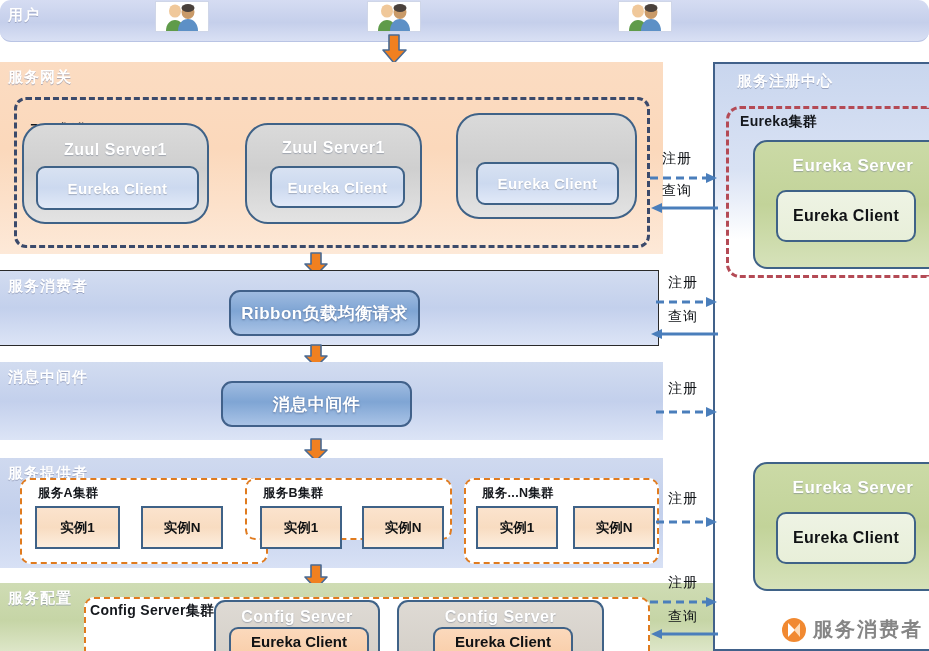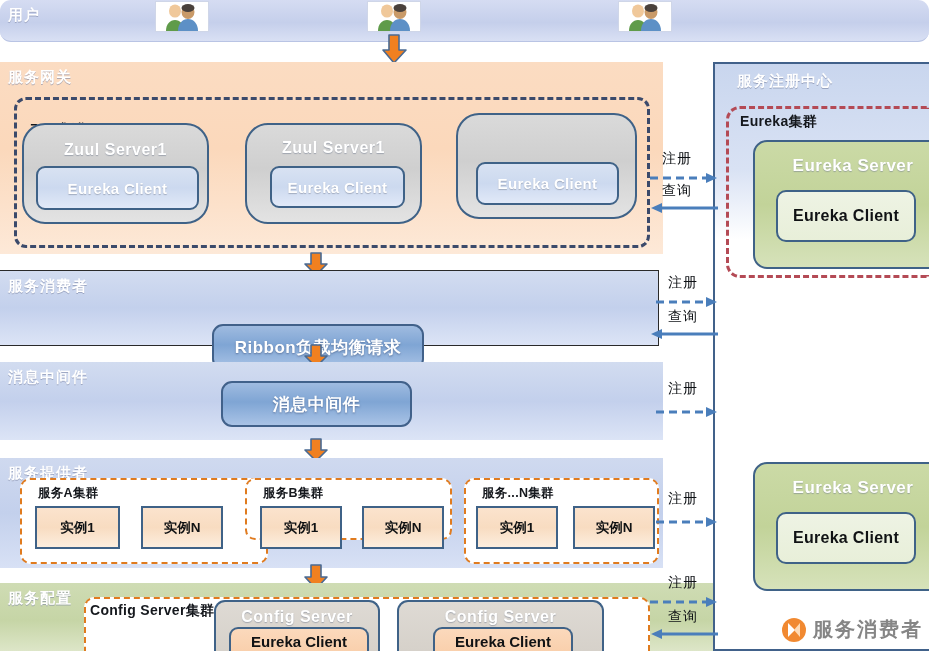--- a/index.html
+++ b/index.html
@@ -247,21 +247,21 @@
 
   <div class="oarrow" style="left:301px;top:252px;">
     <svg width="30" height="24" viewBox="0 0 30 24">
       <path d="M10 1h10v11h6L15 23 4 12h6z" fill="#f08020" stroke="#4a6a92" stroke-width="1.6" stroke-linejoin="round"></path>
     </svg>
   </div>
 
   <div class="band band-consumer">
     <div class="band-label">服务消费者</div>
   </div>
-  <div class="pill" style="left:212px;top:290px;width:212px;height:46px;margin-top:34px;">Ribbon负载均衡请求</div>
+  <div class="pill" style="left:229px;top:290px;width:191px;height:46px;">Ribbon负载均衡请求</div>
 
   <div class="oarrow" style="left:301px;top:344px;">
     <svg width="30" height="24" viewBox="0 0 30 24">
       <path d="M10 1h10v11h6L15 23 4 12h6z" fill="#f08020" stroke="#4a6a92" stroke-width="1.6" stroke-linejoin="round"></path>
     </svg>
   </div>
 
   <div class="band band-mq">
     <div class="band-label">消息中间件</div>
   </div>

